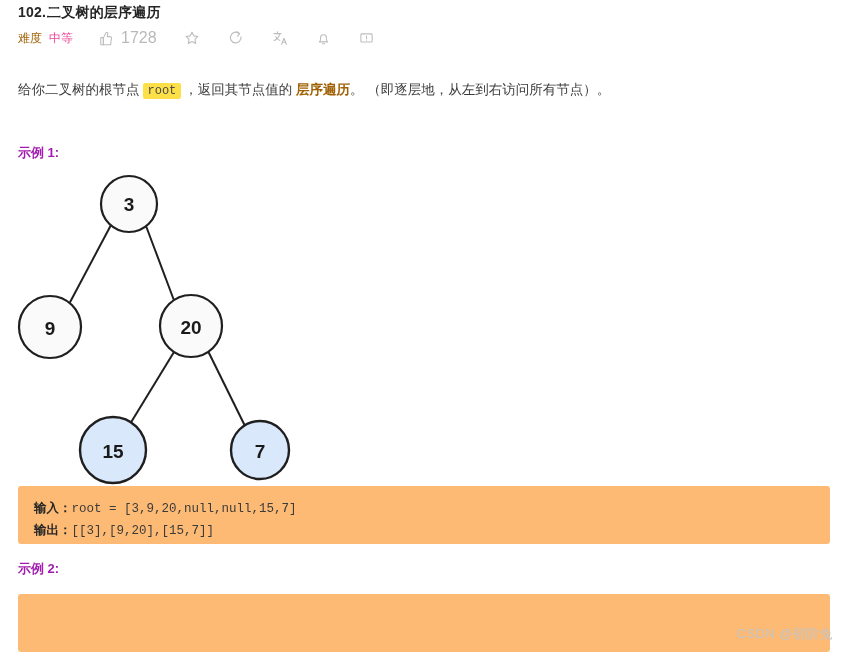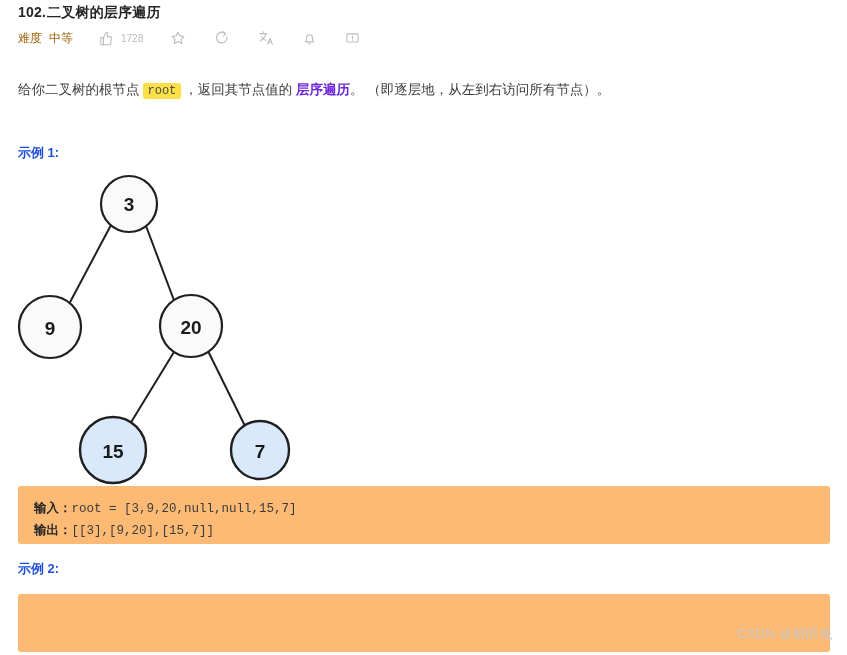--- a/index.html
+++ b/index.html
@@ -37,32 +37,32 @@
     align-items: center;
     white-space: nowrap;
   }
   .meta-label {
     font-size: 12px;
     color: #a16207;
     margin-right: 7px;
   }
   .meta-difficulty {
     font-size: 12px;
-    color: #a16207;
+    color: #ec4899;
     margin-right: 26px;
   }
   .icon-btn {
     display: inline-flex;
     align-items: center;
     color: #b3b3b3;
     cursor: pointer;
   }
   .icon-btn svg { display: block; }
   .like-count {
-    font-size: 10px;
+    font-size: 16px;
     color: #b9b9b9;
     margin-left: 7px;
     margin-right: 27px;
   }
   .gap-icon { margin-right: 28px; }
 
   
   .description {
     position: absolute;
     left: 18px;
@@ -74,29 +74,29 @@
   }
   .inline-code {
     font-family: "Liberation Mono", "DejaVu Sans Mono", monospace;
     font-size: 12px;
     background: #fde047;
     color: #4a4a4a;
     padding: 1px 5px;
     border-radius: 2px;
     margin: 0 3px;
   }
-  .bold-term { font-weight: bold; color: #6d28d9; }
+  .bold-term { font-weight: bold; color: #a16207; }
 
   
   .example-label {
     position: absolute;
     left: 18px;
     font-size: 13px;
     font-weight: bold;
-    color: #1d4ed8;
+    color: #a21caf;
   }
   #example-1-label { top: 144px; }
   #example-2-label { top: 560px; }
 
   
   .tree-figure {
     position: absolute;
     left: 0px;
     top: 160px;
     width: 330px;

